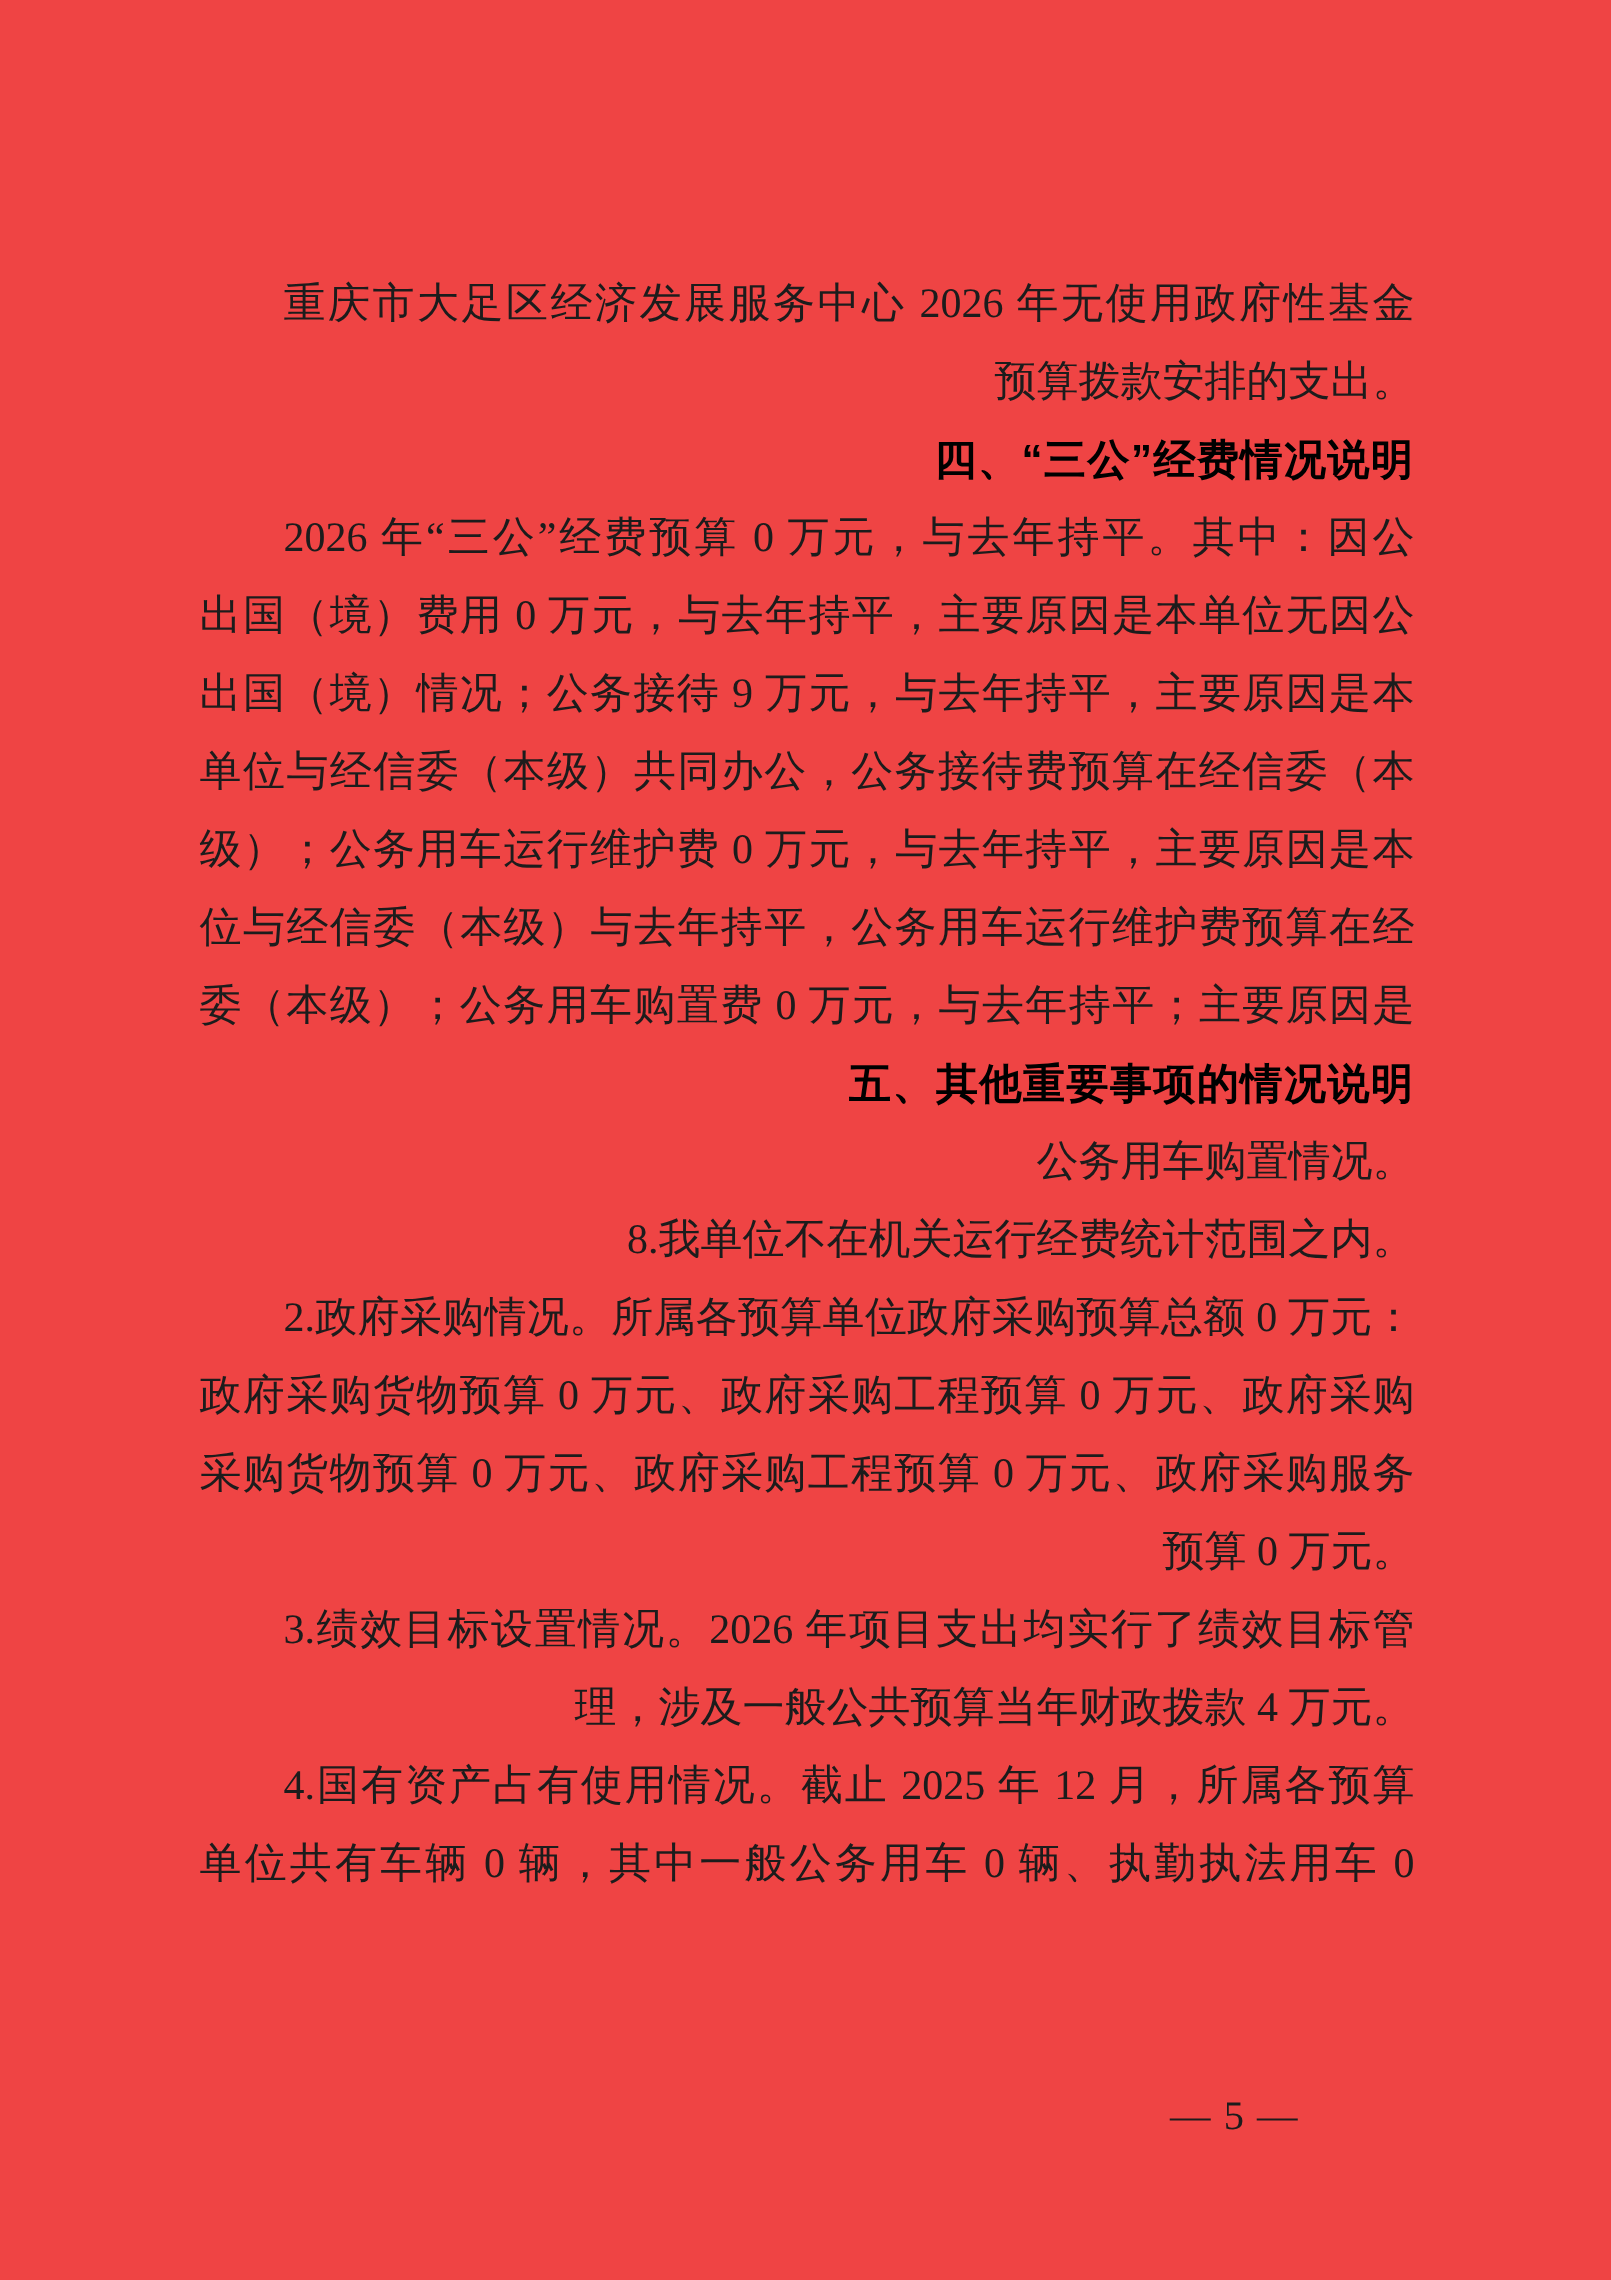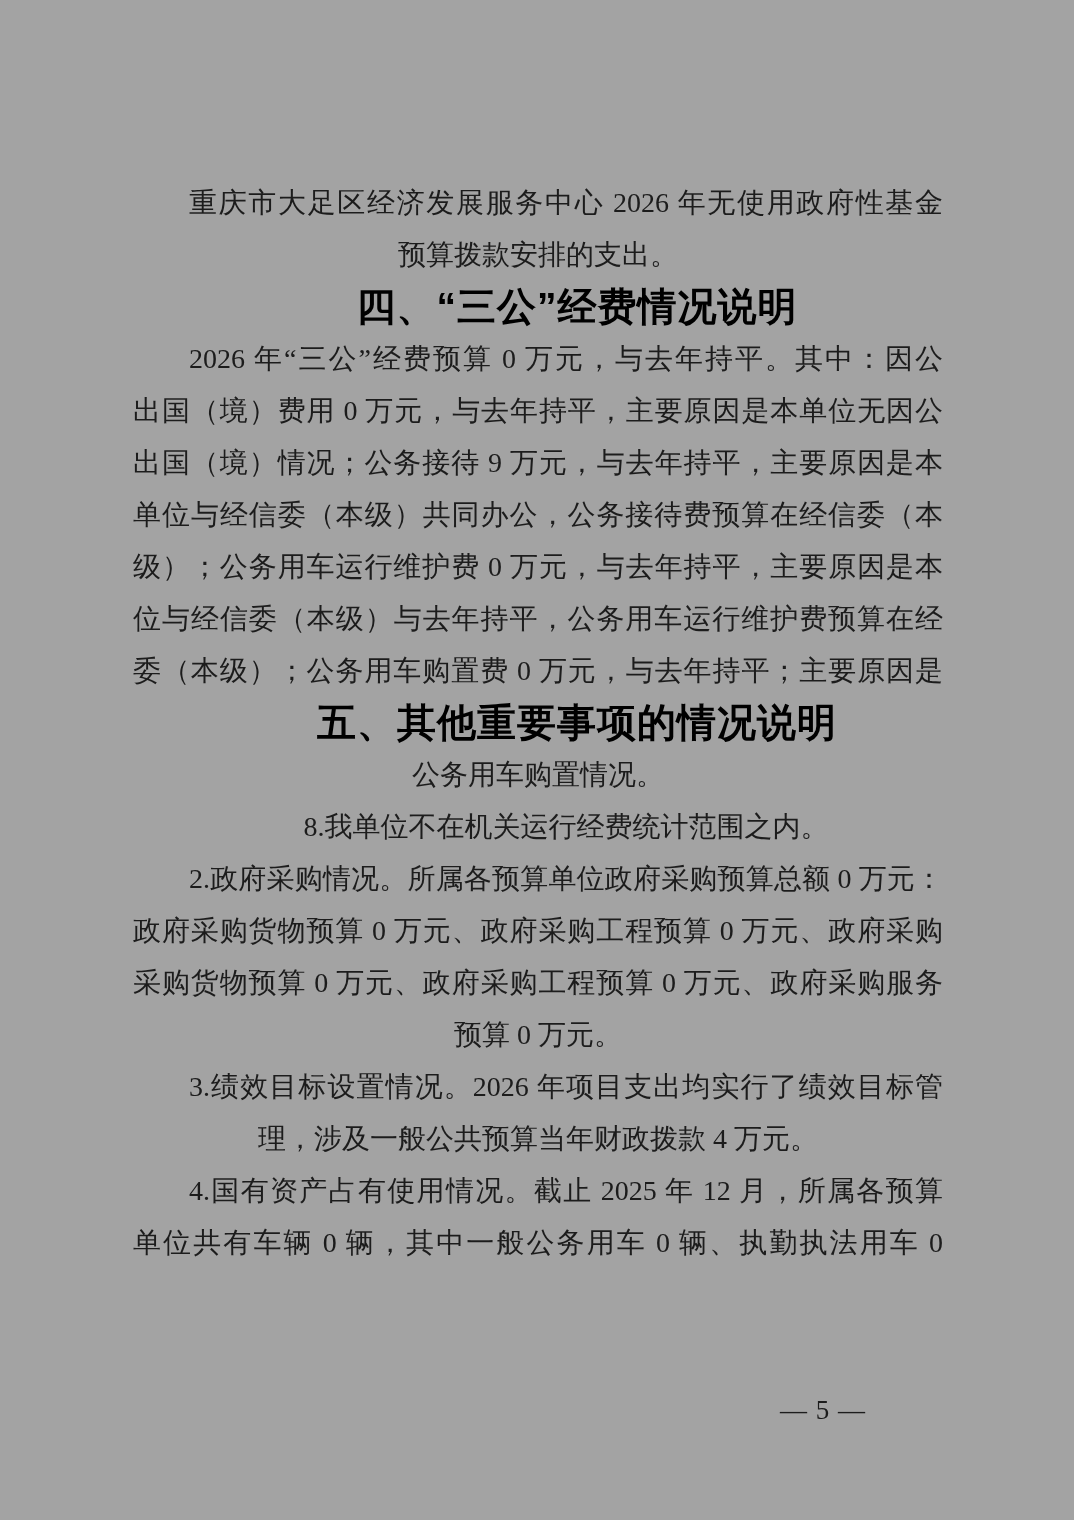--- a/index.html
+++ b/index.html
@@ -9,50 +9,50 @@
   body {
     width: 1074px;
     height: 1520px;
     background: #ffffff;
     position: relative;
     overflow: hidden;
   }
   .page {
     position: absolute;
     inset: 0;
-    background: #a3a3a3;
+    background: #ef4444;
   }
   .lines {
     position: absolute;
     left: 133px;
     top: 177px;
     width: 810px;
   }
   .line {
     font-family: "Liberation Serif", "DejaVu Serif", serif;
     font-size: 28px;
     line-height: 52px;
     height: 52px;
     color: #1c1c1c;
-    text-align: center;
+    text-align: right;
     white-space: normal;
     overflow: hidden;
   }
   .line.justify {
     text-align: justify;
     text-align-last: justify;
   }
   .line.indent {
     text-indent: 2em;
   }
   .line.heading {
     font-family: "Liberation Sans", "DejaVu Sans", sans-serif;
     font-weight: 700;
     color: #000000;
-    font-size: 39px;
+    font-size: 28px;
     letter-spacing: 1px;
   }
   .page-number {
     position: absolute;
     left: 780px;
     top: 1393px;
     width: 110px;
     font-family: "Liberation Serif", "DejaVu Serif", serif;
     font-size: 27px;
     line-height: 34px;

